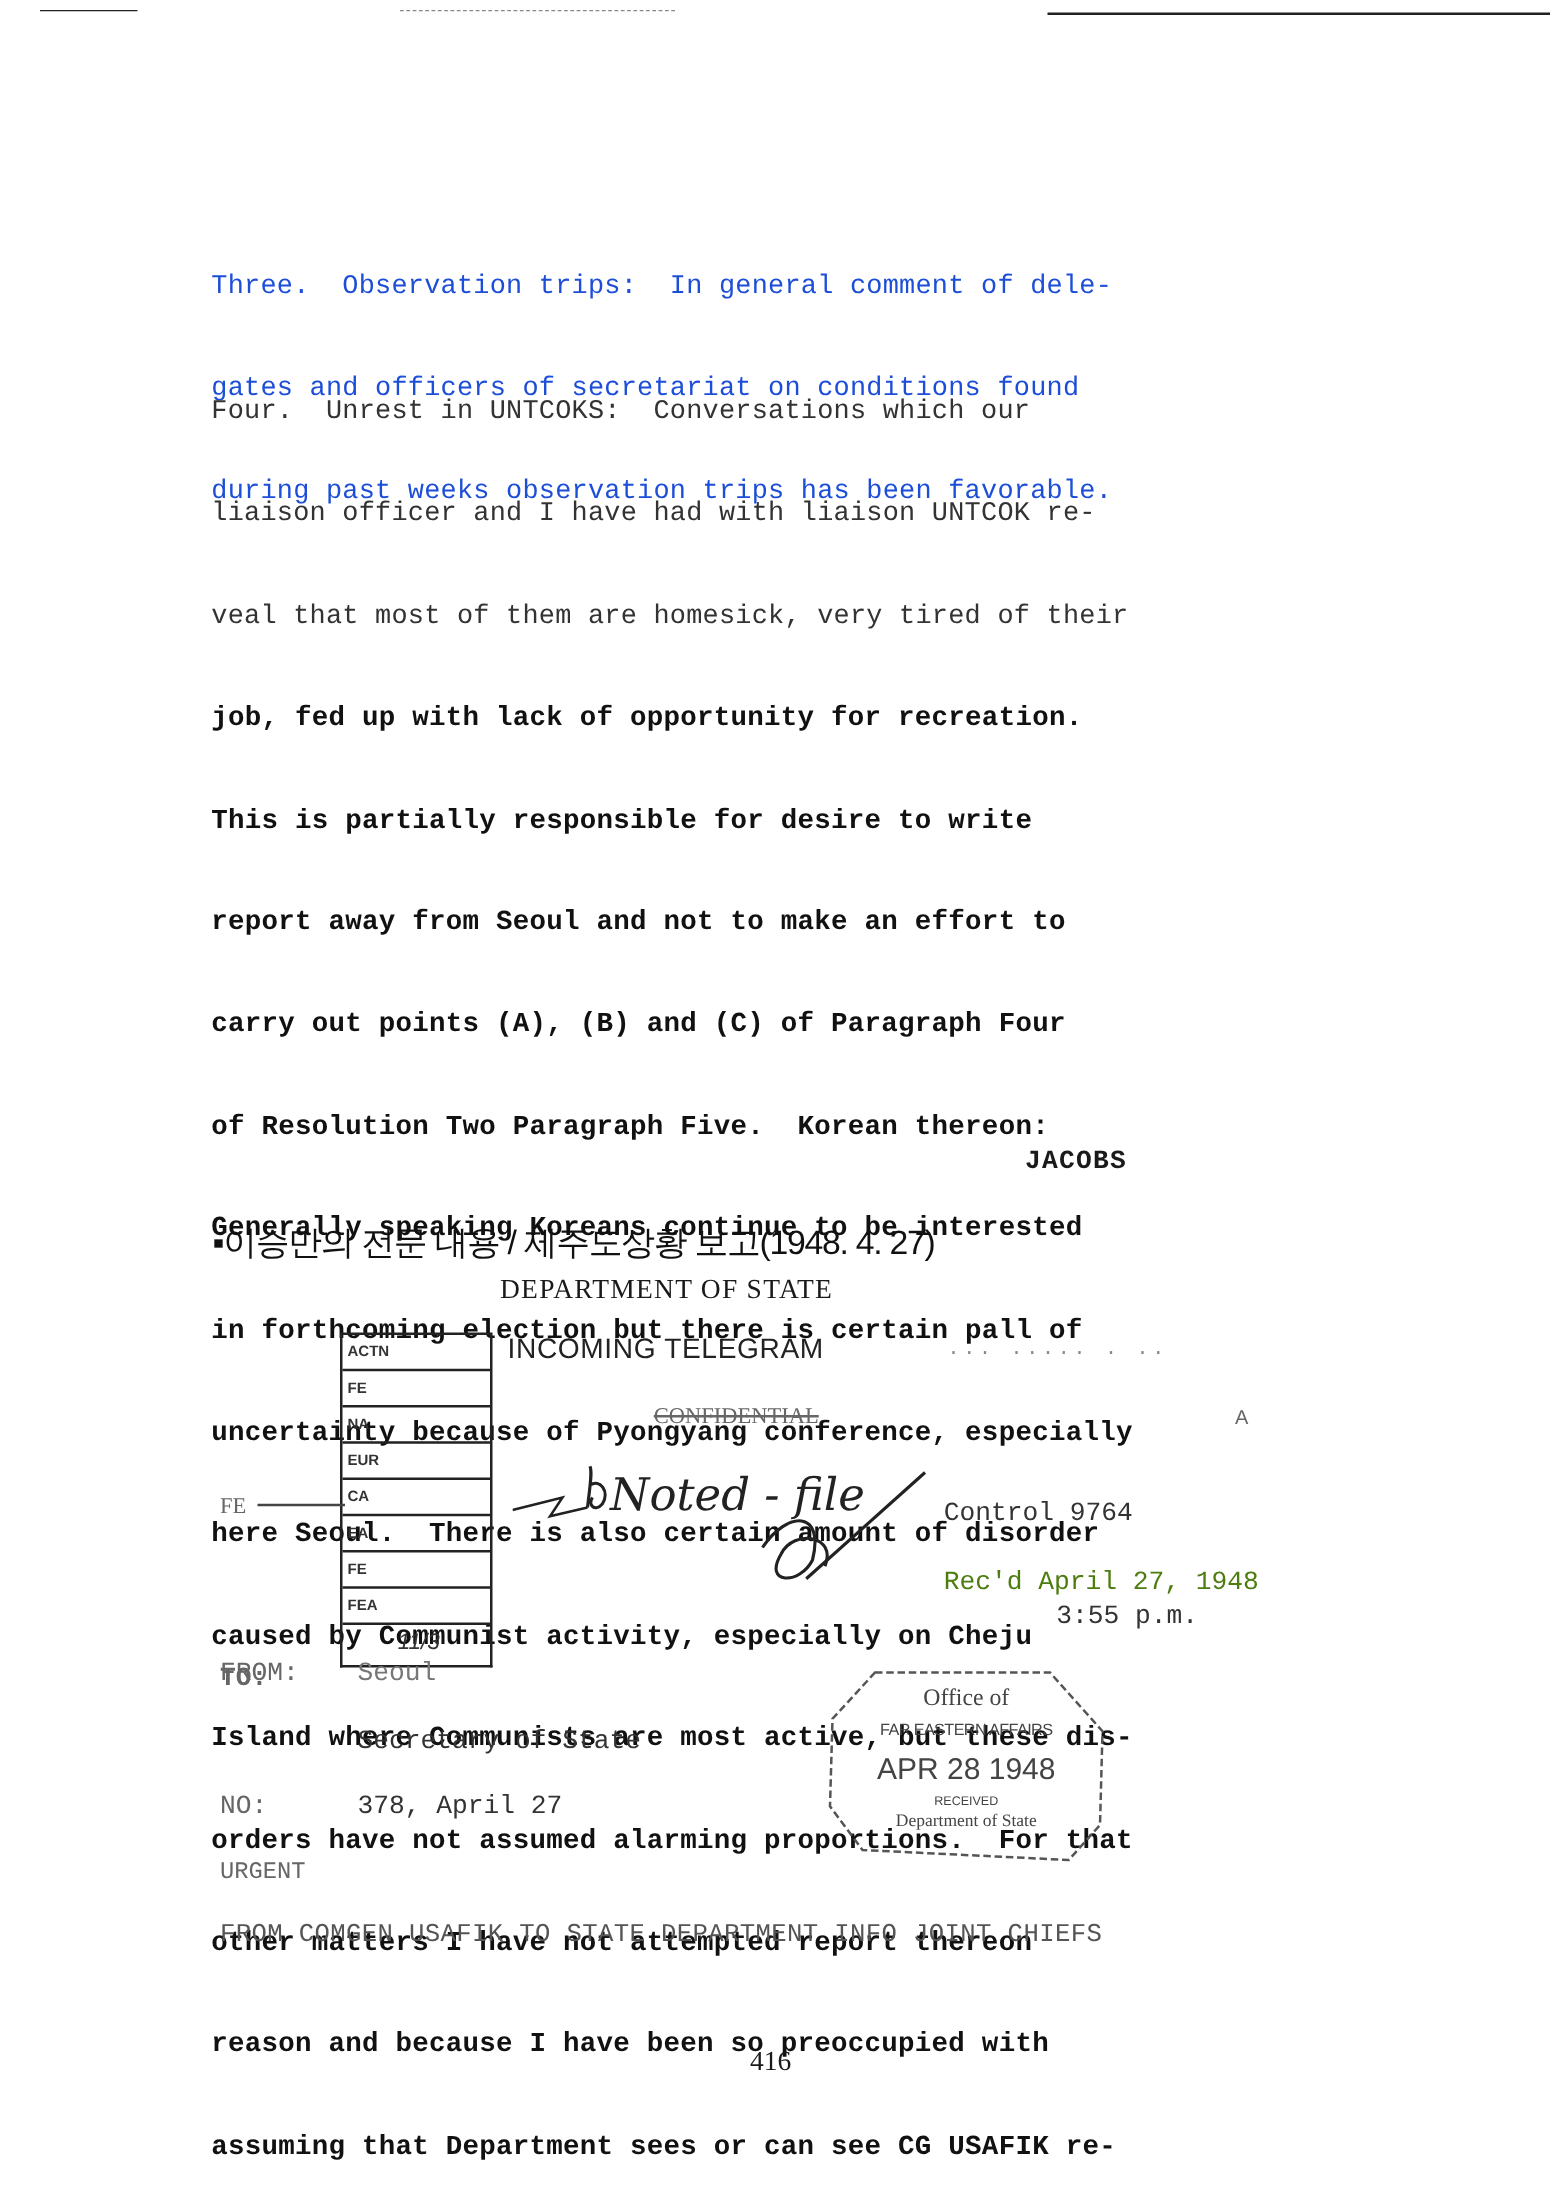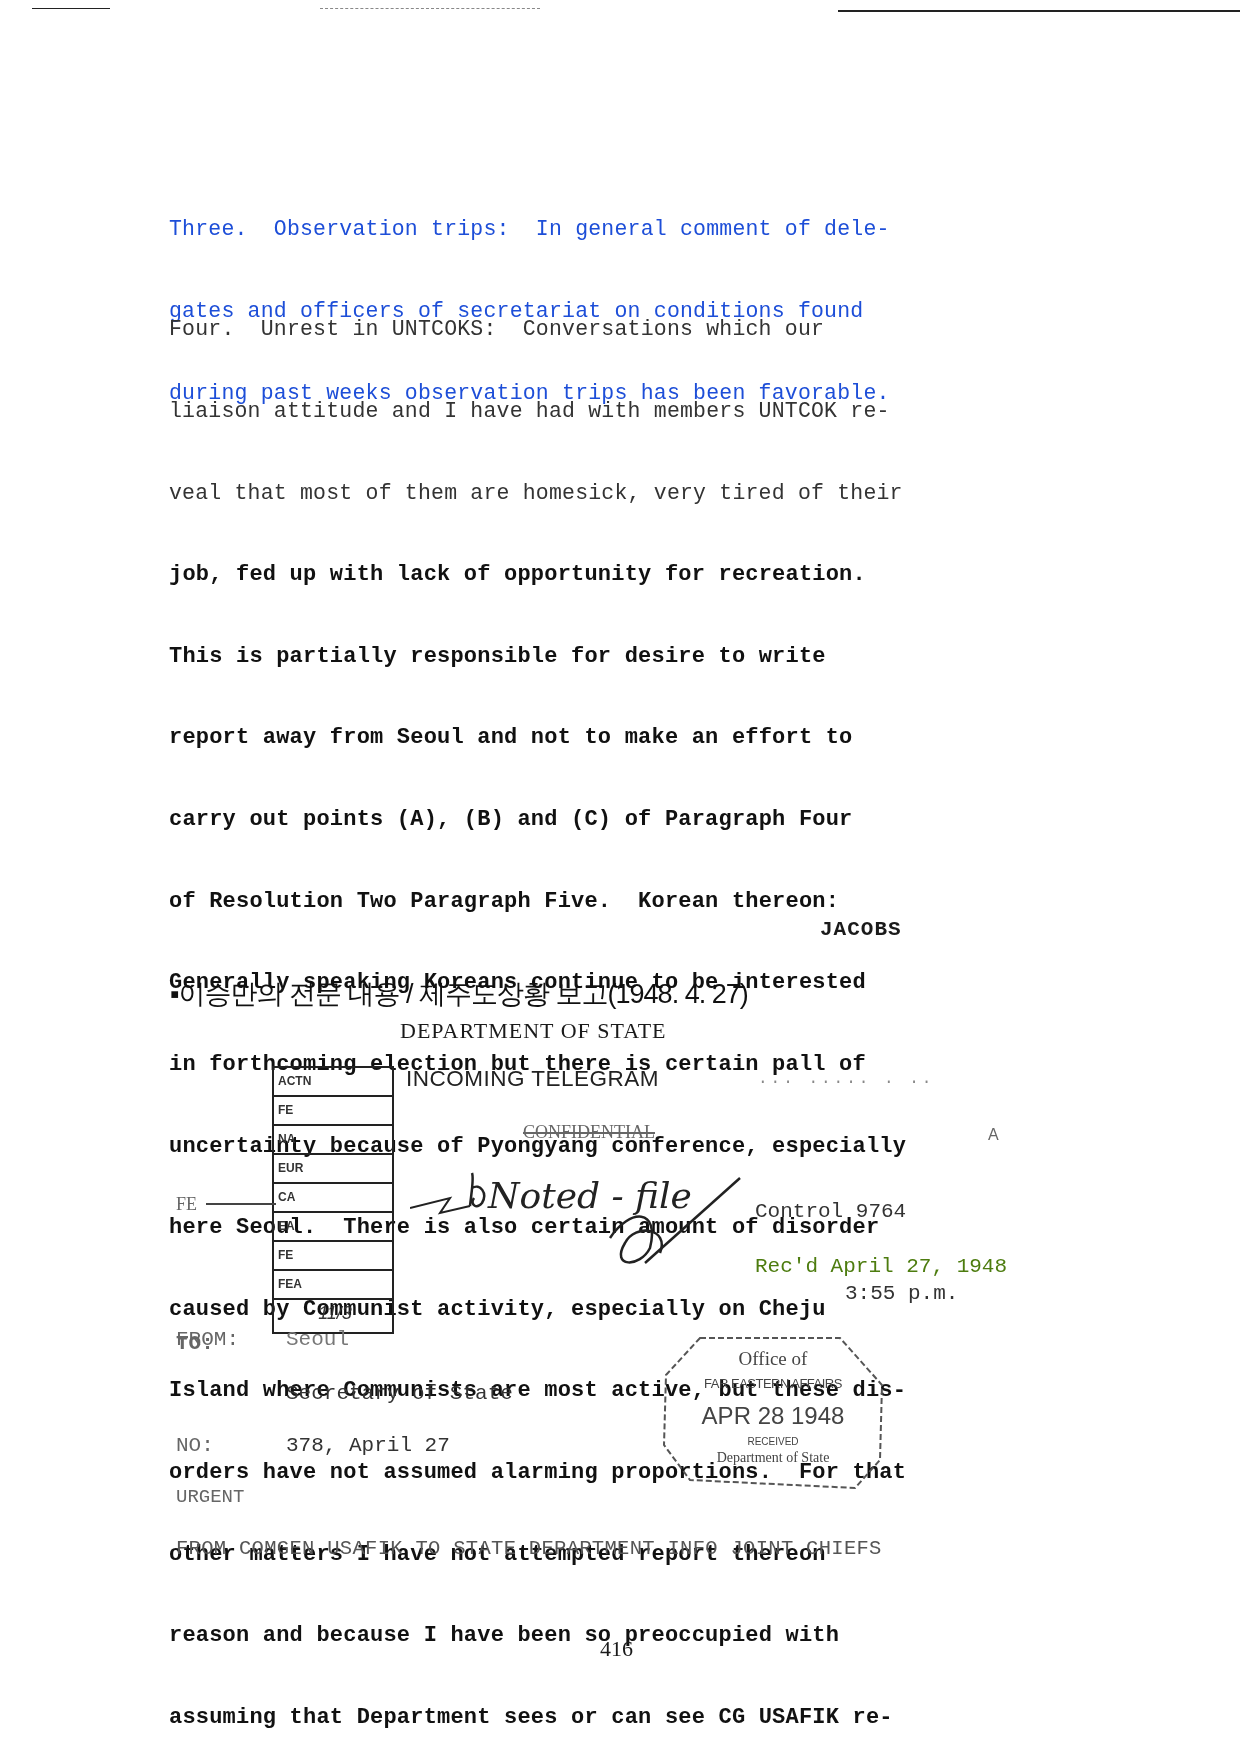--- a/index.html
+++ b/index.html
@@ -47,21 +47,21 @@
 <div class="abs topline" style="left:838px;top:10px;width:402px;"></div>
 
 <div class="abs para p3 mono" style="top:162px;">
   <span class="ln">Three.  Observation trips:  In general comment of dele-</span>
   <span class="ln">gates and officers of secretariat on conditions found</span>
   <span class="ln">during past weeks observation trips has been favorable.</span>
 </div>
 
 <div class="abs para p4 mono" style="top:262px;">
   <span class="ln light">Four.  Unrest in UNTCOKS:  Conversations which our</span>
-  <span class="ln light">liaison attitude and I have had with members UNTCOK re-</span>
+  <span class="ln light">liaison officer and I have had with liaison UNTCOK re-</span>
   <span class="ln light">veal that most of them are homesick, very tired of their</span>
   <span class="ln dark">job, fed up with lack of opportunity for recreation.</span>
   <span class="ln dark">This is partially responsible for desire to write</span>
   <span class="ln dark">report away from Seoul and not to make an effort to</span>
   <span class="ln dark">carry out points (A), (B) and (C) of Paragraph Four</span>
   <span class="ln dark">of Resolution Two Paragraph Five.  Korean thereon:</span>
   <span class="ln dark">Generally speaking Koreans continue to be interested</span>
   <span class="ln dark">in forthcoming election but there is certain pall of</span>
   <span class="ln dark">uncertainty because of Pyongyang conference, especially</span>
   <span class="ln dark">here Seoul.  There is also certain amount of disorder</span>

